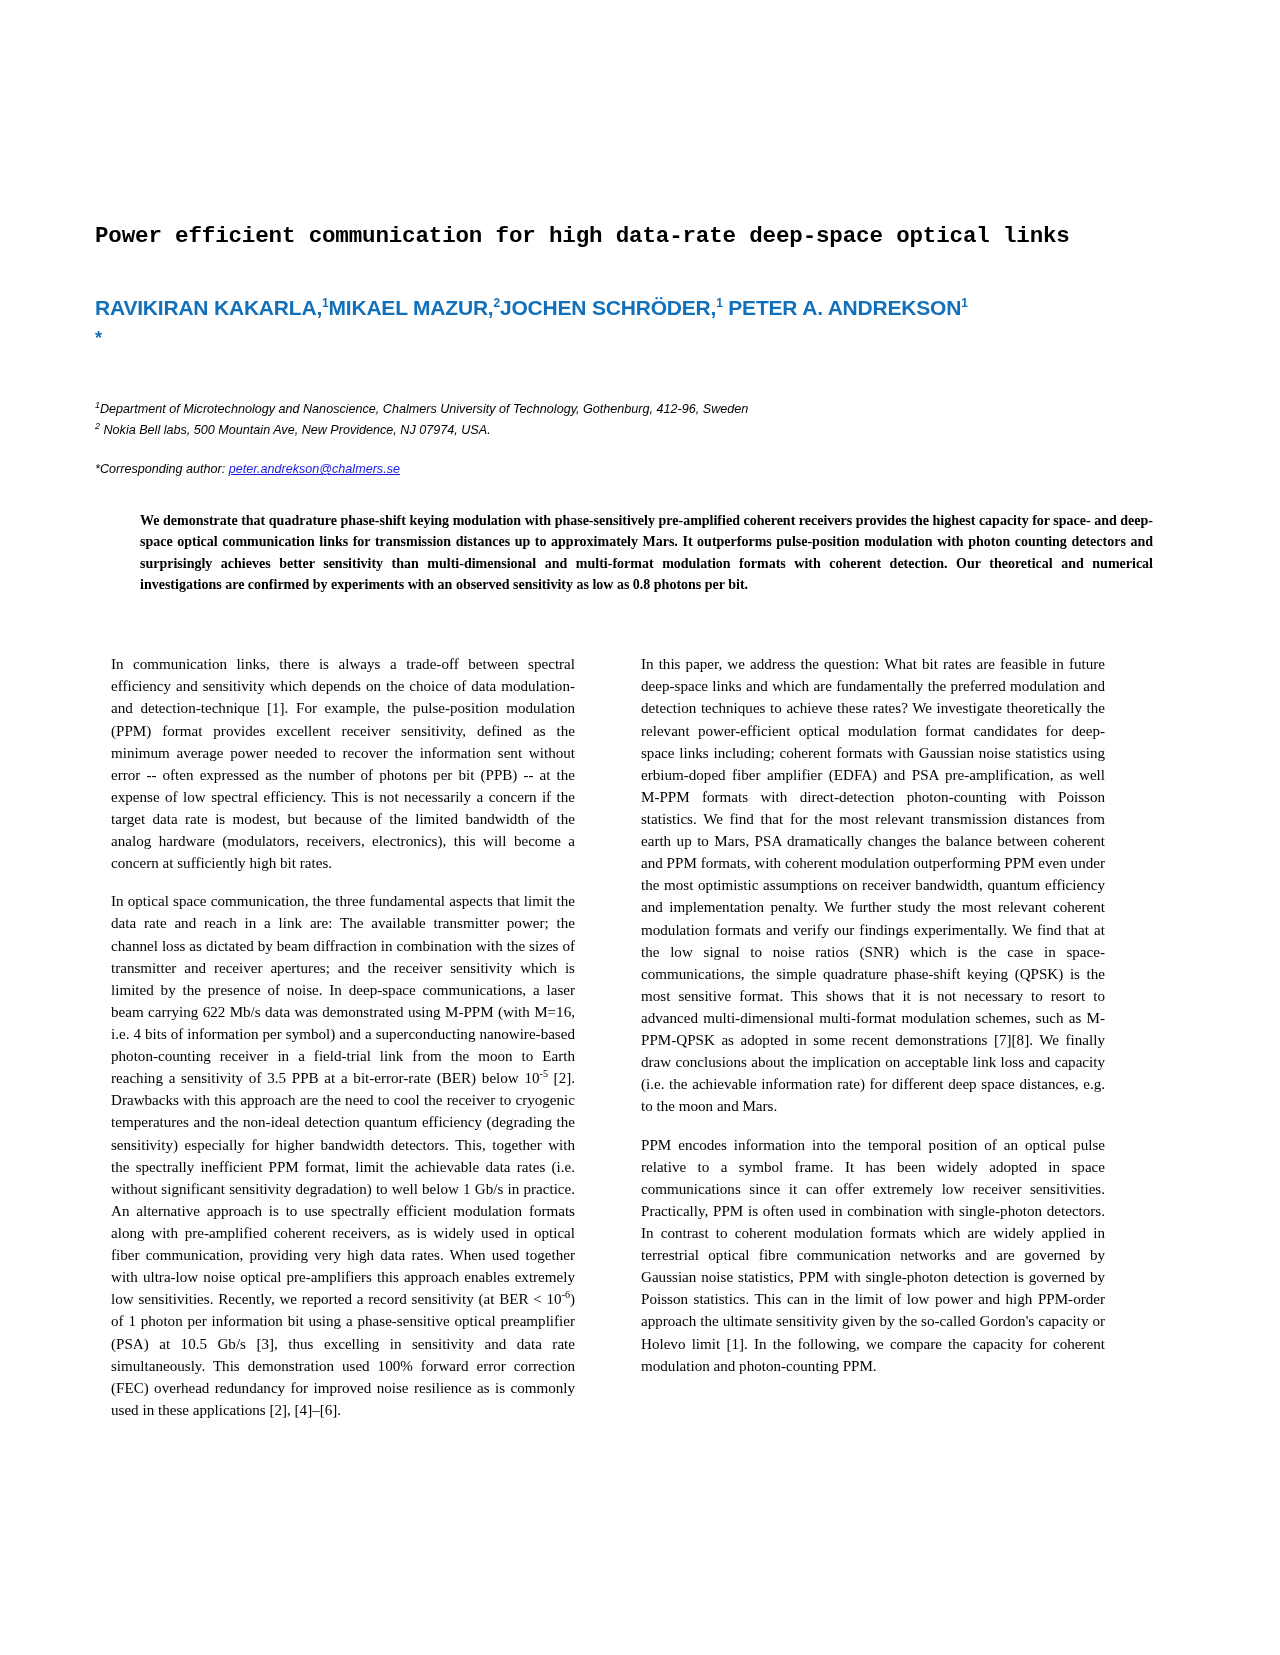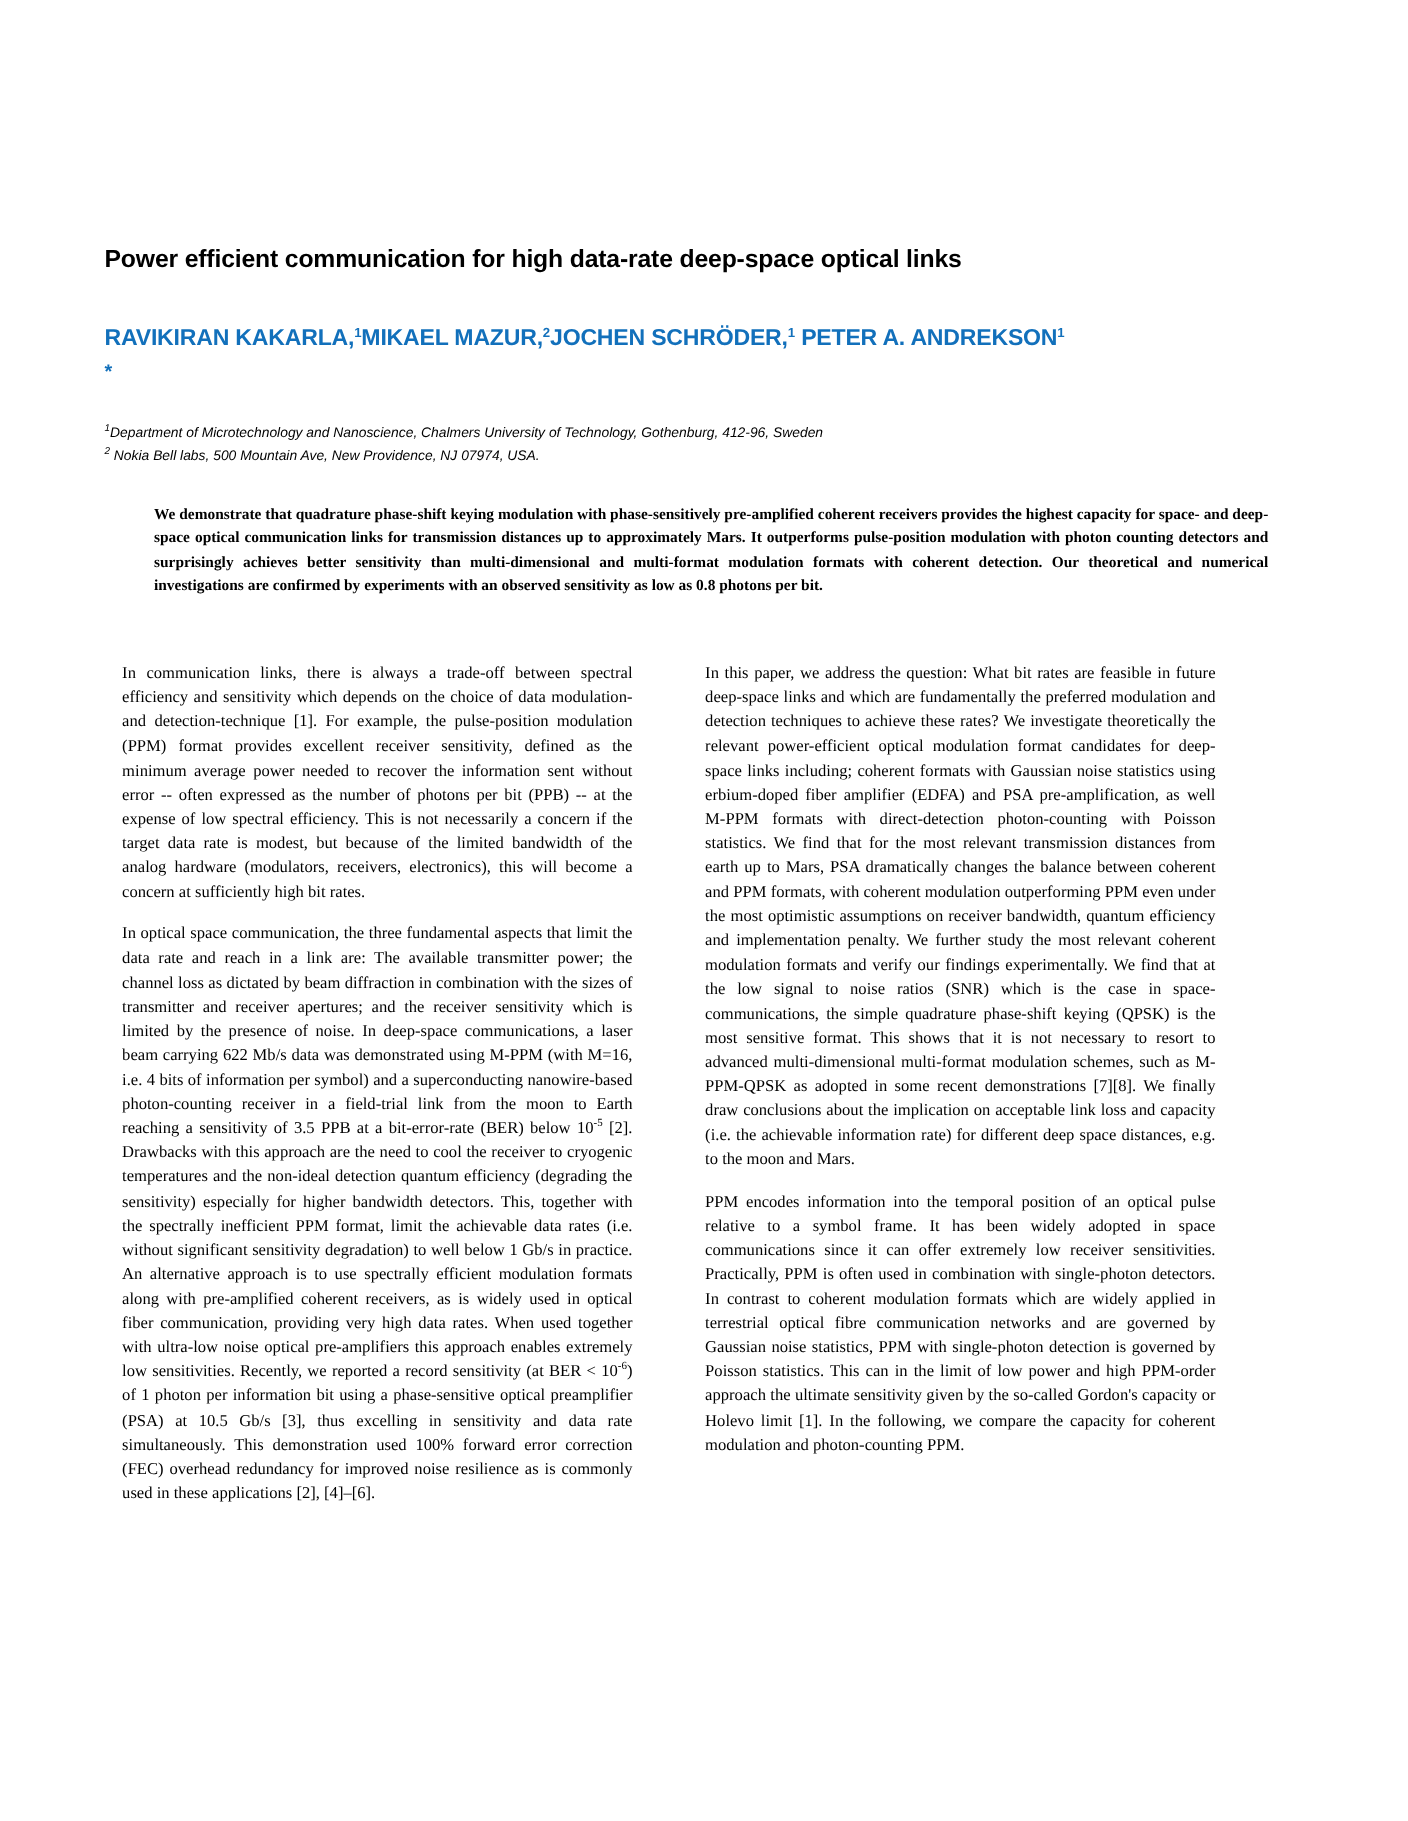--- a/index.html
+++ b/index.html
@@ -21,21 +21,21 @@
     height: 1655px;
     box-sizing: border-box;
     padding: 0 95px;
   }
 
   
   .title-block {
     padding-top: 222px;
   }
   .paper-title {
-    font-family: Liberation Sans, sans-serif;
+    font-family: Liberation Mono, monospace;
     font-weight: bold;
     font-size: 22.5px;
     line-height: 1.25;
     letter-spacing: -0.15px;
     color: #000000;
     margin: 0;
   }
 
   
   .authors-block {
@@ -66,21 +66,21 @@
     font-family: "Liberation Sans", sans-serif;
     font-weight: bold;
     color: #1270bb;
     font-size: 18px;
     line-height: 1;
     margin-top: 8px;
   }
 
   
   .affiliations {
-    margin-top: 36px;
+    margin-top: 52px;
     font-family: "Liberation Sans", sans-serif;
     font-style: italic;
     font-size: 12.6px;
     line-height: 1.62;
     color: #000000;
   }
   .affiliations sup {
     font-size: 9px;
     vertical-align: super;
     line-height: 0;
@@ -152,20 +152,21 @@
   <div class="authors-block">
     <p class="authors-line"><span class="sc-first">R</span><span class="sc">AVIKIRAN </span><span class="sc-first">K</span><span class="sc">AKARLA,</span><sup>1</sup><span class="sc-first">M</span><span class="sc">IKAEL MAZUR,</span><sup>2</sup><span class="sc-first">J</span><span class="sc">OCHEN SCHRÖDER,</span><sup>1</sup>&nbsp;<span class="sc-first">P</span><span class="sc">ETER </span><span class="sc-first">A. A</span><span class="sc">NDREKSON</span><sup>1</sup></p>
     <span class="corr-star">*</span>
   </div>
 
   <div class="affiliations">
     <div><sup>1</sup><span>Department of Microtechnology and Nanoscience, Chalmers University of Technology, Gothenburg, 412-96, Sweden</span></div>
     <div><sup>2</sup><span> Nokia Bell labs, 500 Mountain Ave, New Providence, NJ 07974, USA.</span></div>
   </div>
 
+  <div class="corresponding"><span>*Corresponding author: </span><span class="email">peter.andrekson@chalmers.se</span></div>
 
   <p class="abstract">We demonstrate that quadrature phase-shift keying modulation with phase-sensitively pre-amplified coherent receivers provides the highest capacity for space- and deep-space optical communication links for transmission distances up to approximately Mars. It outperforms pulse-position modulation with photon counting detectors and surprisingly achieves better sensitivity than multi-dimensional and multi-format modulation formats with coherent detection. Our theoretical and numerical investigations are confirmed by experiments with an observed sensitivity as low as 0.8 photons per bit.</p>
 
   <div class="columns">
 
     <div class="column">
       <p>In communication links, there is always a trade-off between spectral efficiency and sensitivity which depends on the choice of data modulation- and detection-technique [1]. For example, the pulse-position modulation (PPM) format provides excellent receiver sensitivity, defined as the minimum average power needed to recover the information sent without error -- often expressed as the number of photons per bit (PPB) -- at the expense of low spectral efficiency. This is not necessarily a concern if the target data rate is modest, but because of the limited bandwidth of the analog hardware (modulators, receivers, electronics), this will become a concern at sufficiently high bit rates.</p>
       <p><span>In optical space communication, the three fundamental aspects that limit the data rate and reach in a link are: The available transmitter power; the channel loss as dictated by beam diffraction in combination with the sizes of transmitter and receiver apertures; and the receiver sensitivity which is limited by the presence of noise. In deep-space communications, a laser beam carrying 622 Mb/s data was demonstrated using M-PPM (with M=16, i.e. 4 bits of information per symbol) and a superconducting nanowire-based photon-counting receiver in a field-trial link from the moon to Earth reaching a sensitivity of 3.5 PPB at a bit-error-rate (BER) below 10</span><sup>-5</sup><span> [2]. Drawbacks with this approach are the need to cool the receiver to cryogenic temperatures and the non-ideal detection quantum efficiency (degrading the sensitivity) especially for higher bandwidth detectors. This, together with the spectrally inefficient PPM format, limit the achievable data rates (i.e. without significant sensitivity degradation) to well below 1 Gb/s in practice. An alternative approach is to use spectrally efficient modulation formats along with pre-amplified coherent receivers, as is widely used in optical fiber communication, providing very high data rates. When used together with ultra-low noise optical pre-amplifiers this approach enables extremely low sensitivities. Recently, we reported a record sensitivity (at BER &lt; 10</span><sup>-6</sup><span>) of 1 photon per information bit using a phase-sensitive optical preamplifier (PSA) at 10.5 Gb/s [3], thus excelling in sensitivity and data rate simultaneously. This demonstration used 100% forward error correction (FEC) overhead redundancy for improved noise resilience as is commonly used in these applications [2], [4]–[6].</span></p>
     </div>
 

